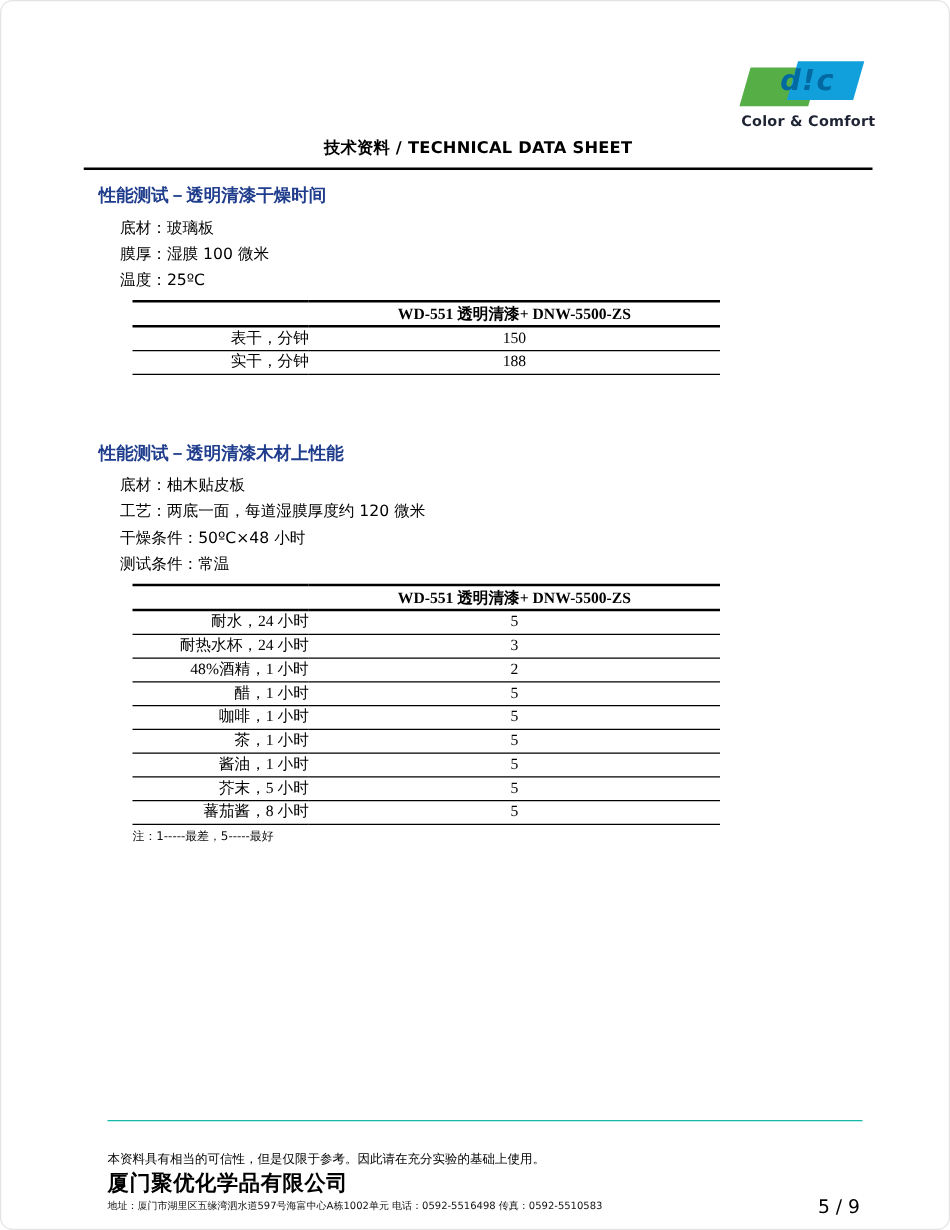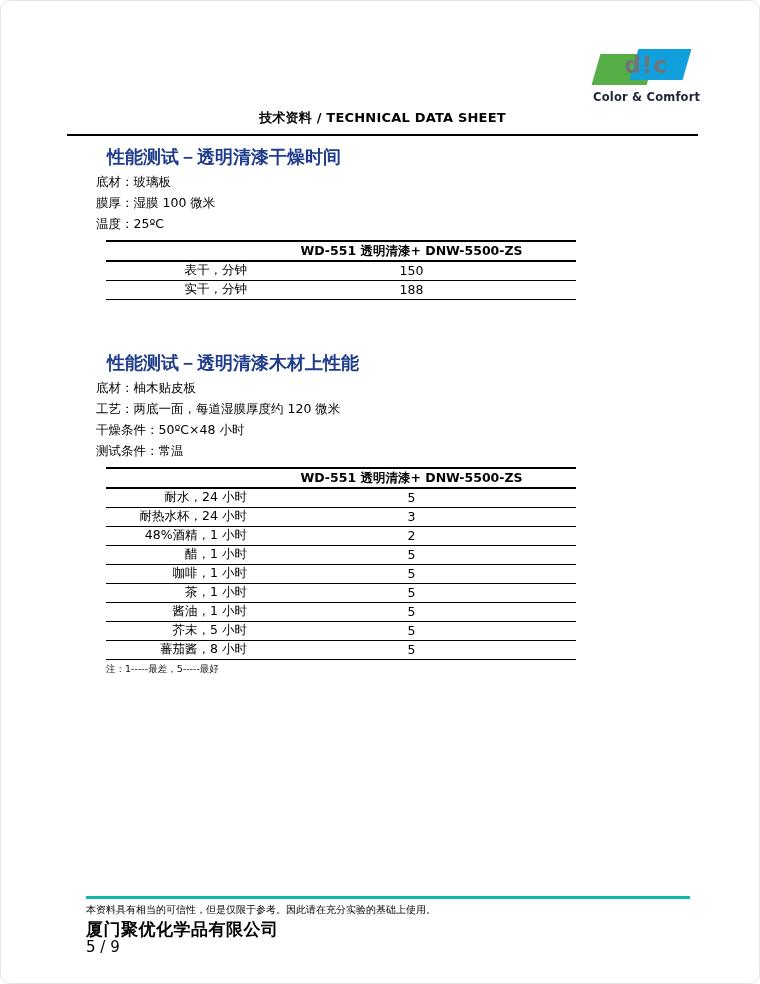--- a/index.html
+++ b/index.html
@@ -6,49 +6,49 @@
   html,body { background:#fff; }
   body { width:760px; height:984px; position:relative; font-family:"DejaVu Sans","Liberation Sans",sans-serif; color:#000; }
   .sheet { position:absolute; inset:0; width:760px; height:984px; background:#ffffff; border:1px solid #e4e4e4; border-radius:10px; overflow:hidden; }
 
   
   .logo { position:absolute; top:48px; left:592px; width:98px; }
   .logo-shapes { position:relative; height:36px; }
   .logo-green { position:absolute; left:3px; top:5px; width:55px; height:31px; background:#55ae46; transform:skewX(-16deg); }
   .logo-blue { position:absolute; left:41px; top:0; width:53px; height:31px; background:#12a0dc; transform:skewX(-16deg); }
   .logo-word { position:absolute; left:16px; top:0; width:74px; height:36px; text-align:center;
-               font-weight:900; font-size:23px; line-height:33px; color:#737373; letter-spacing:1px; }
+               font-style:italic; font-weight:900; font-size:23px; line-height:33px; color:#0369a1; letter-spacing:1px; }
   .logo-tagline { margin-top:5px; font-size:11.5px; font-weight:700; color:#1e2433; letter-spacing:0.2px; white-space:nowrap; }
 
   
   .doc-header { position:absolute; left:66px; top:108px; width:631px; border-bottom:2.5px solid #000; padding-bottom:7px;text-align:center; }
   .doc-header-title { font-size:13px; font-weight:bold; letter-spacing:0.2px; }
 
   
   .section { position:absolute; left:78px; width:600px; }
   .section-1 { top:146px; }
   .section-2 { top:352px; }
-  .section-title { font-size:18px; font-weight:bold; line-height:20px;margin-left:28px; }
+  .section-title { font-size:14px; font-weight:bold; line-height:20px; }
   .spec-list { margin:4px 0 0 17px; font-size:12.5px; }
   .spec-line { line-height:21px; white-space:nowrap; }
 
   
-  .dtable { margin:6px 0 0 27px; width:470px; border-collapse:collapse; font-size:12.5px; table-layout:fixed; }
+  .dtable { margin:6px 0 0 27px; width:470px; border-collapse:collapse; font-size:12.5px; table-layout:fixed;font-family:Liberation Serif, serif; }
   .dtable th, .dtable td { padding:0; }
   .dtable thead th { border-top:2px solid #000; border-bottom:2px solid #000; height:20px;
                      font-weight:bold; text-align:center; font-size:12.5px; }
   .dtable tbody td { border-bottom:1.5px solid #000; height:19px; }
   .col-label { width:30%; }
   .col-value { width:70%; }
   td.row-label { text-align:right; padding-left:7px; white-space:nowrap; }
   td.row-value { text-align:center; }
   .table-note { margin:3px 0 0 27px; font-size:9.5px; color:#111; }
 
   
-  .doc-footer { position:absolute; left:85px; top:895px; width:604px; border-top:3px solid #14b8a6; padding-top:4px; }
+  .doc-footer { position:absolute; left:85px; top:895px; width:604px; border-top:1px solid #14b8a6; padding-top:24px; }
   .footer-disclaimer { font-size:10px; line-height:14px; white-space:nowrap; }
   .footer-company { font-size:17px; font-weight:bold; line-height:22px; margin-top:1px; letter-spacing:0.5px; }
   .footer-meta { display:flex; justify-content:space-between; align-items:flex-start; margin-top:1px; }
   .footer-address { font-size:8px; line-height:12px; white-space:nowrap; color:#111; }
   .footer-page { font-size:15px; line-height:12px; padding-right:2px; }
   .footer-date { margin-top:9px; font-size:13.5px; font-weight:bold; letter-spacing:0.3px; }
 </style>
 </head>
 <body>
 
@@ -156,17 +156,18 @@
         </tr>
       </tbody>
     </table>
     <div class="table-note">注：1-----最差，5-----最好</div>
   </div>
 
   <div class="doc-footer">
     <div class="footer-disclaimer">本资料具有相当的可信性，但是仅限于参考。因此请在充分实验的基础上使用。</div>
     <div class="footer-company">厦门聚优化学品有限公司</div>
     <div class="footer-meta">
+      <div class="footer-address">地址：厦门市湖里区五缘湾泗水道597号海富中心A栋1002单元 电话：0592-5516498 传真：0592-5510583</div>
       <div class="footer-page">5 / 9</div>
     </div>
   </div>
 
 </div>
 
 </body></html>

